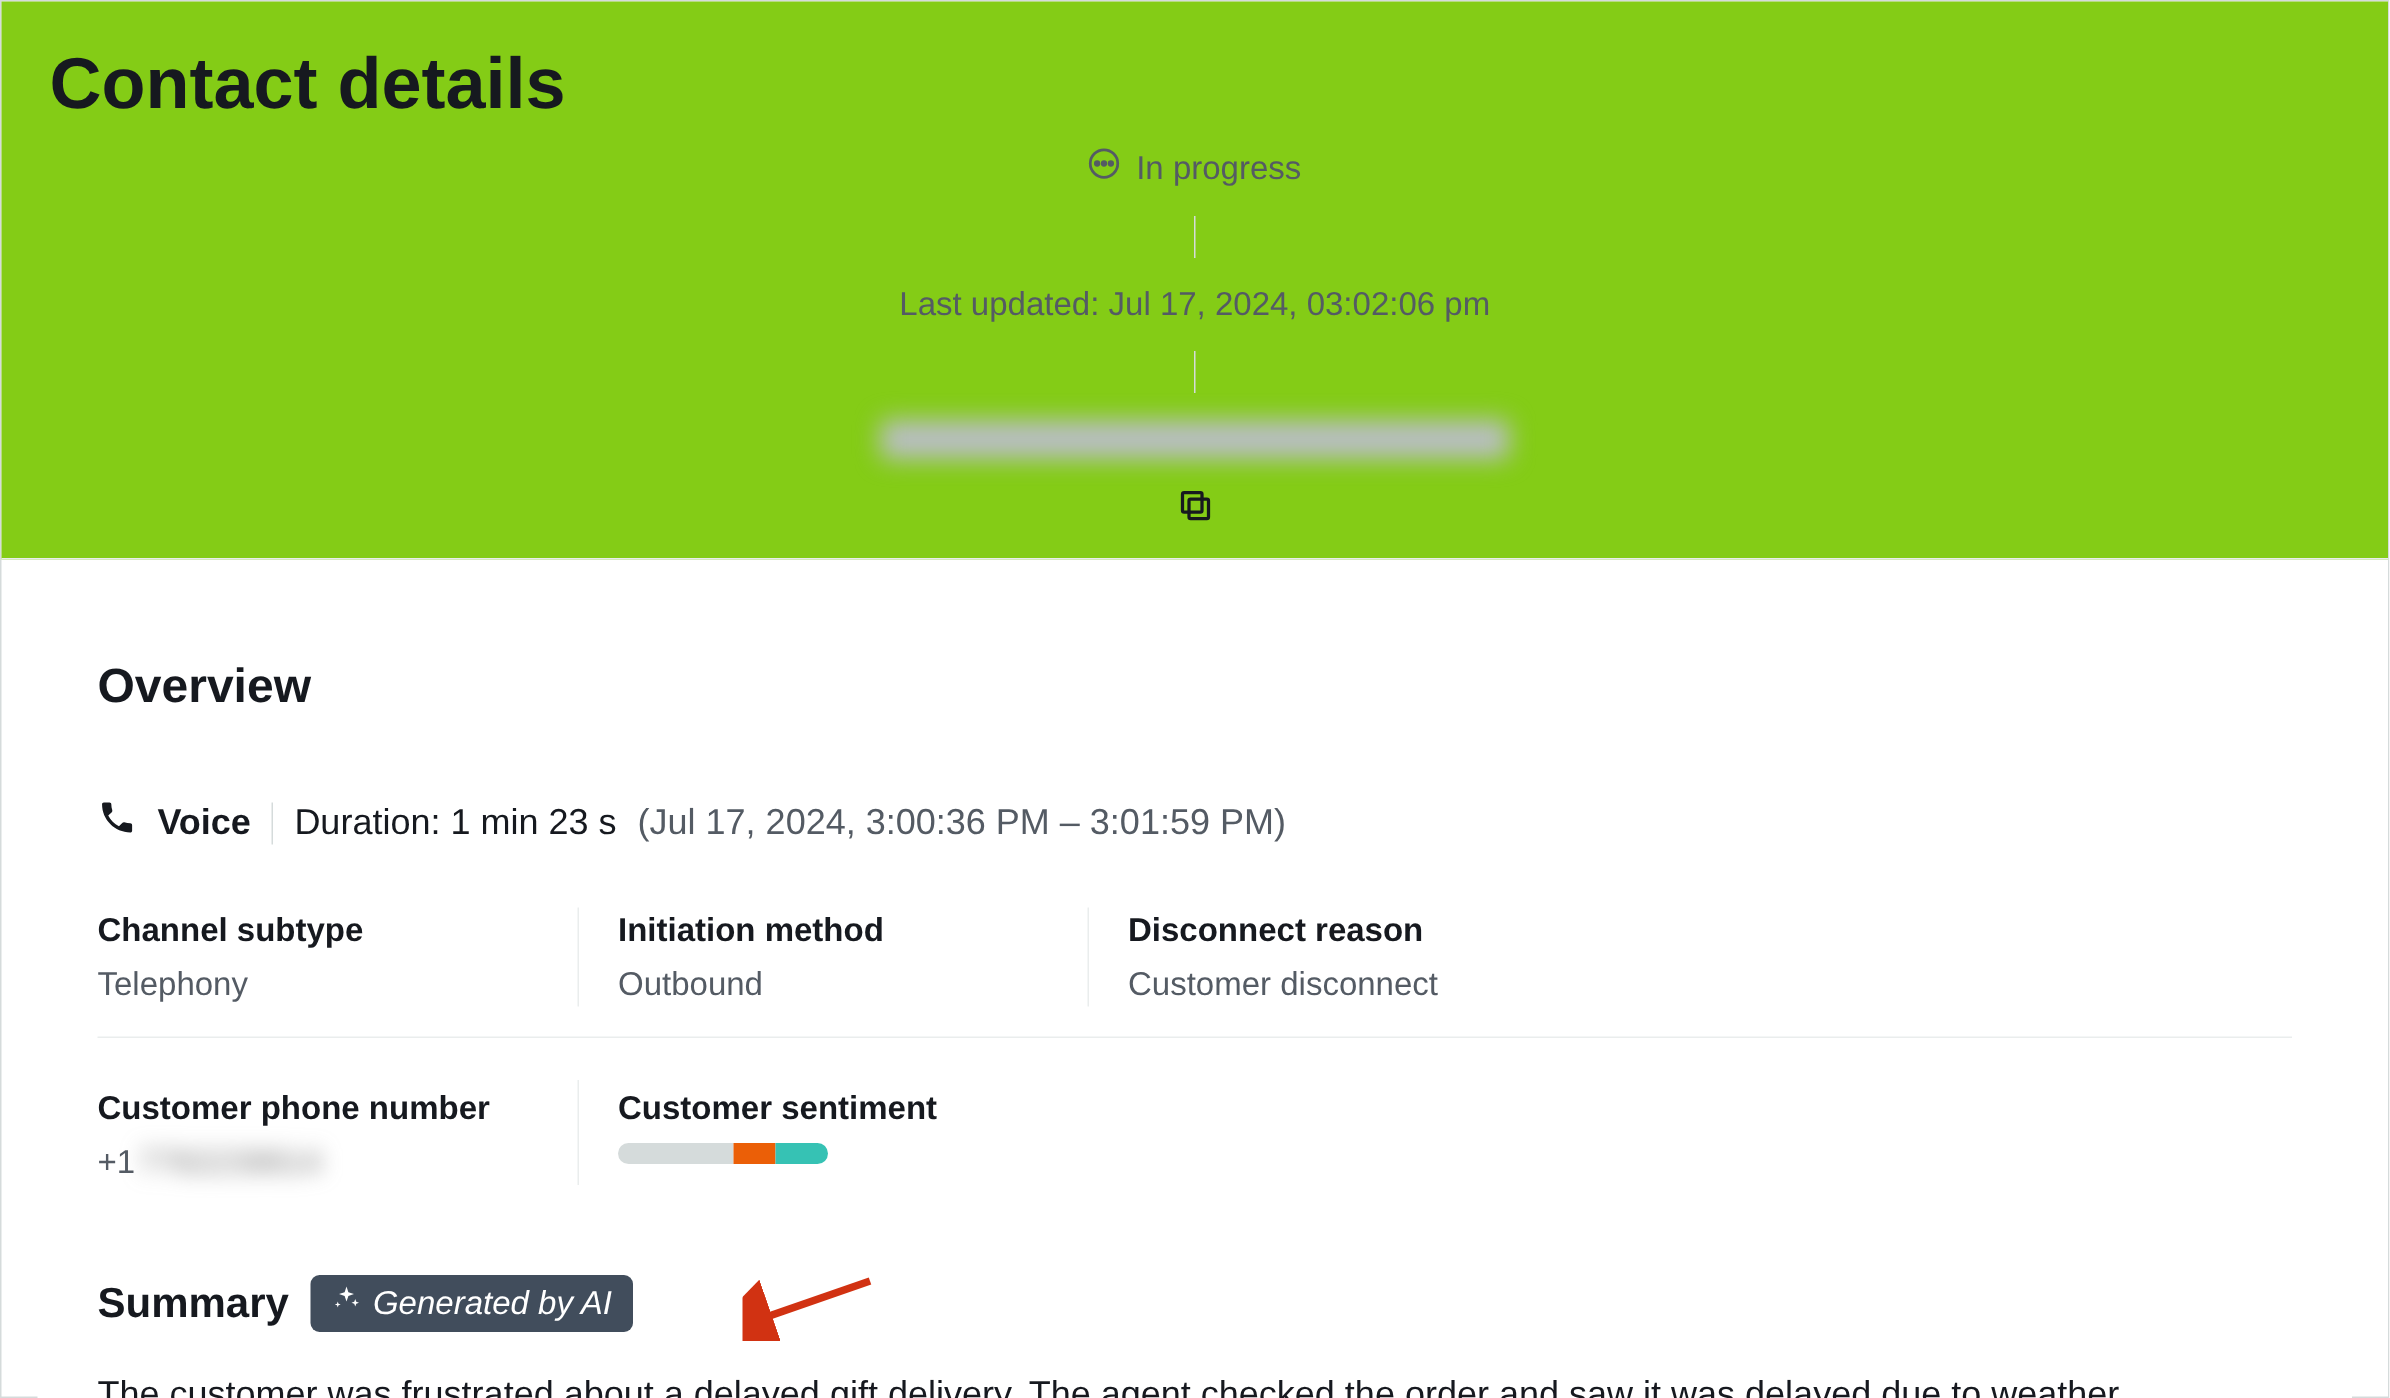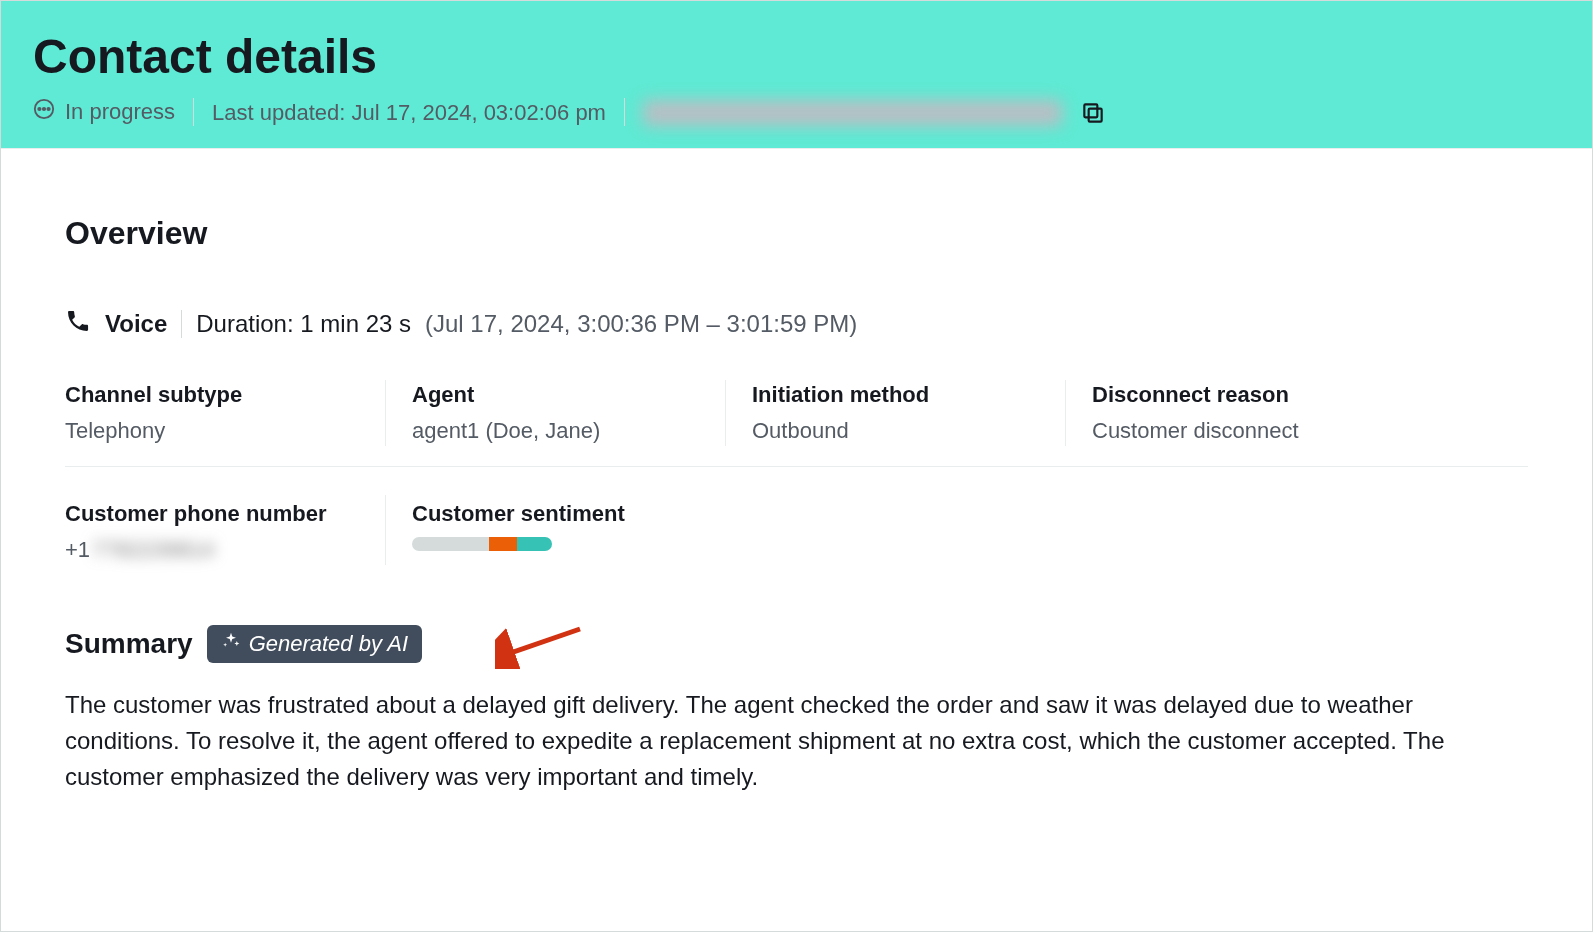--- a/index.html
+++ b/index.html
@@ -10,36 +10,37 @@
   width: 1593px;
   height: 932px;
   overflow: hidden;
 }
 .frame {
   border: 1px solid #d5dbdb;
   width: 1593px;
   height: 932px;
 }
 .header-bar {
-  background: #5eead4;
+  background: #84cc16;
   padding: 28px 32px 22px 32px;
   border-bottom: 1px solid #eaeded;
 }
 .page-title {
   font-size: 48px;
   font-weight: 700;
   color: #16191f;
   margin-bottom: 14px;
 }
 .meta-row {
   display: flex;
-  align-items: flex-end;
+  align-items: center;
   gap: 18px;
   font-size: 22px;
   color: #545b64;
+  flex-direction: column;
 }
 .meta-status {
   display: flex;
   align-items: center;
   gap: 10px;
 }
 .ellipsis-icon svg { width: 22px; height: 22px; }
 .divider-v {
   width: 1px;
   height: 28px;
@@ -219,24 +220,20 @@
         </span>
         <span class="dur-range">(Jul 17, 2024, 3:00:36 PM – 3:01:59 PM)</span>
       </div>
 
       <div class="grid">
         <div class="cell">
           <div class="cell-label">Channel subtype</div>
           <div class="cell-value">Telephony</div>
         </div>
         <div class="cell">
-          <div class="cell-label">Agent</div>
-          <div class="cell-value">agent1 (Doe, Jane)</div>
-        </div>
-        <div class="cell">
           <div class="cell-label">Initiation method</div>
           <div class="cell-value">Outbound</div>
         </div>
         <div class="cell">
           <div class="cell-label">Disconnect reason</div>
           <div class="cell-value">Customer disconnect</div>
         </div>
       </div>
 
       <div class="grid2">

